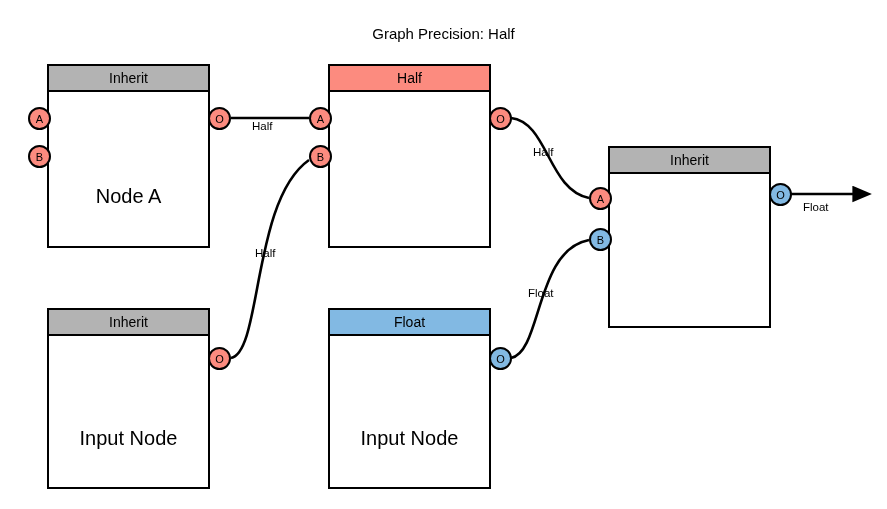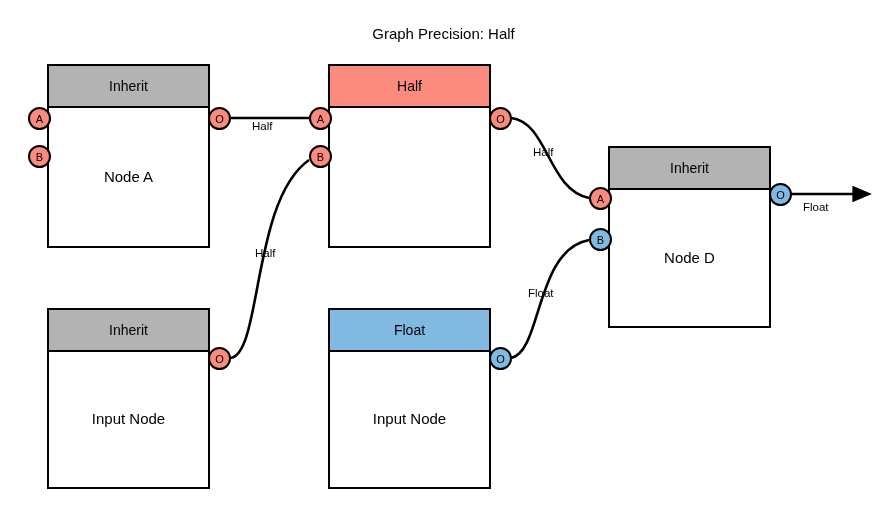--- a/index.html
+++ b/index.html
@@ -4,25 +4,25 @@
 <style>
   html,body{margin:0;padding:0;background:#ffffff;}
   body{width:887px;height:509px;overflow:hidden;
        font-family:"Liberation Sans","DejaVu Sans",sans-serif;}
   #stage{position:relative;width:887px;height:509px;}
   #wires{position:absolute;left:0;top:0;width:887px;height:509px;}
   .title{position:absolute;left:0;top:25px;width:887px;text-align:center;
          font-size:15px;color:#000;}
   .node{position:absolute;box-sizing:border-box;border:2.5px solid #000;
         background:#ffffff;}
-  .node .hdr{box-sizing:border-box;height:42px;border-bottom:2.5px solid #000;
+  .node .hdr{box-sizing:border-box;height:26px;border-bottom:2.5px solid #000;
         display:flex;align-items:center;justify-content:center;
         font-size:14px;color:#000;}
   .node .body{display:flex;align-items:center;justify-content:center;
-        font-size:15px;color:#000;height:calc(100% - 44px);}
+        font-size:20px;color:#000;height:calc(100% - 44px);margin-top:36px;}
   .hdr.inherit{background:#b3b3b3;}
   .hdr.half{background:#fc8b7f;}
   .hdr.float{background:#82b9e3;}
   .port{position:absolute;width:23px;height:23px;border-radius:50%;
         border:2.5px solid #000;box-sizing:border-box;
         display:flex;align-items:center;justify-content:center;
         font-size:11px;color:#000;}
   .port.salmon{background:#fc8b7f;}
   .port.blue{background:#82b9e3;}
   .elabel{position:absolute;font-size:11.5px;color:#000;white-space:nowrap;}
@@ -69,21 +69,20 @@
     </div>
   <div class="port salmon" style="left:309px;top:145px;">
       <span>B</span>
     </div>
   <div class="port salmon" style="left:489px;top:107px;">
       <span>O</span>
     </div>
 
   <div class="node" style="left:608px;top:146px;width:163px;height:182px;">
     <div class="hdr inherit">Inherit</div>
-    <div class="body">Node D</div>
   </div>
   <div class="port salmon" style="left:589px;top:187px;">
       <span>A</span>
     </div>
   <div class="port blue" style="left:589px;top:228px;">
       <span>B</span>
     </div>
   <div class="port blue" style="left:769px;top:183px;">
       <span>O</span>
     </div>

